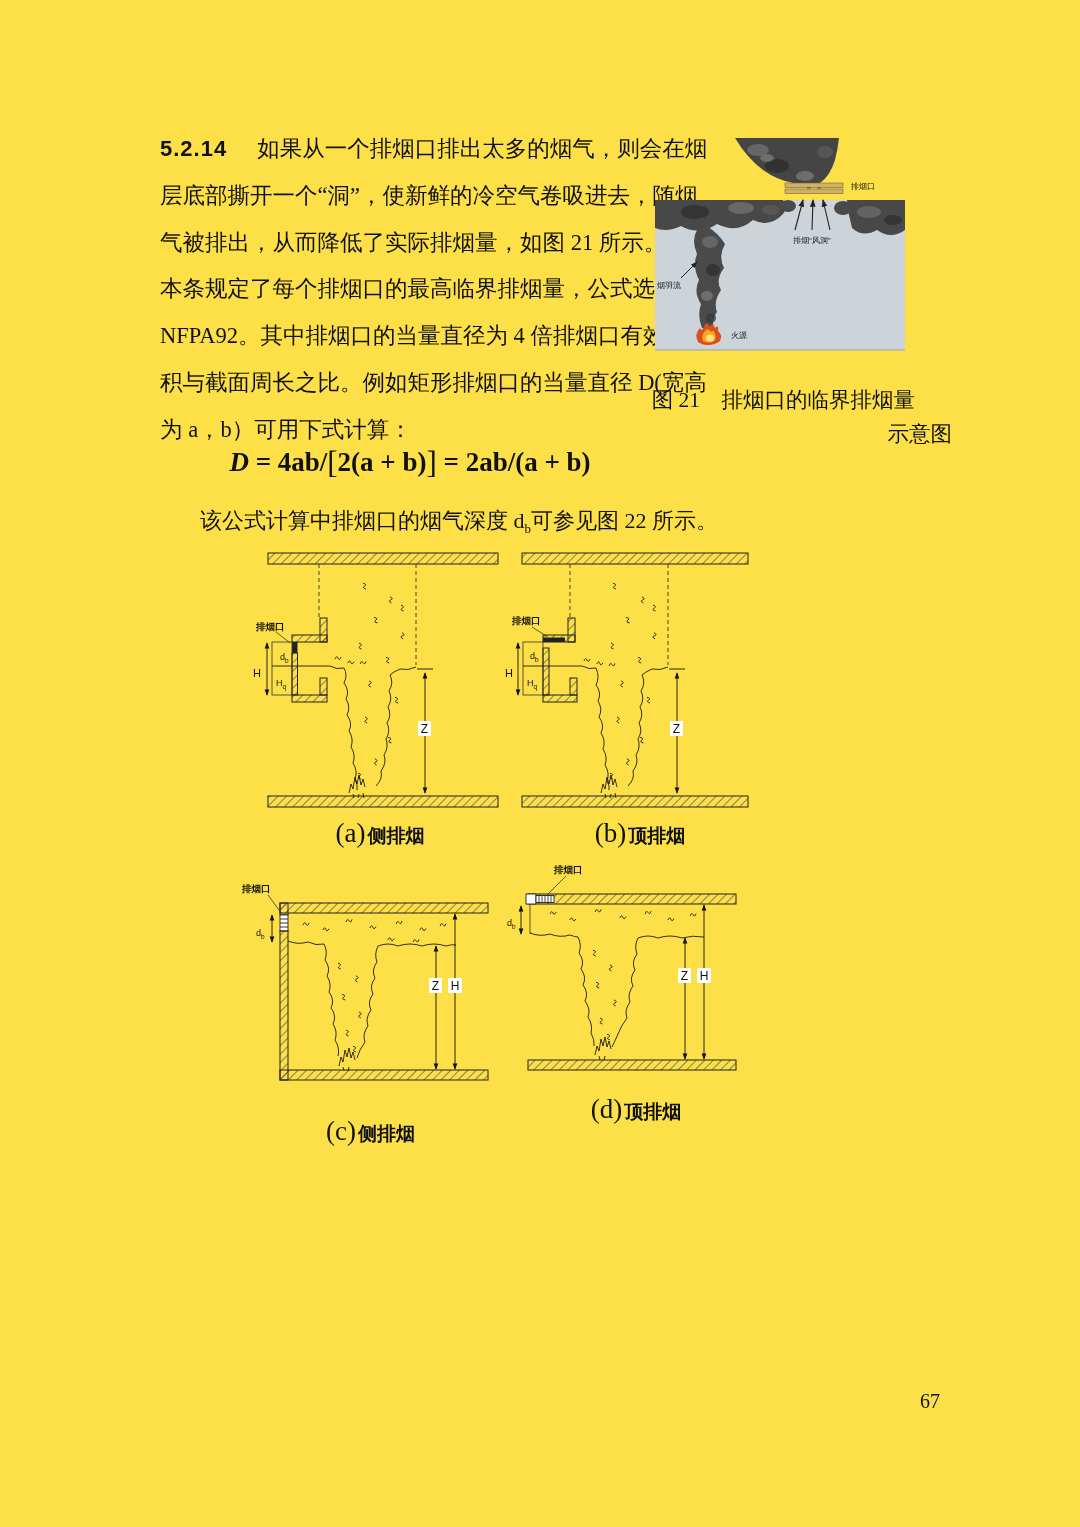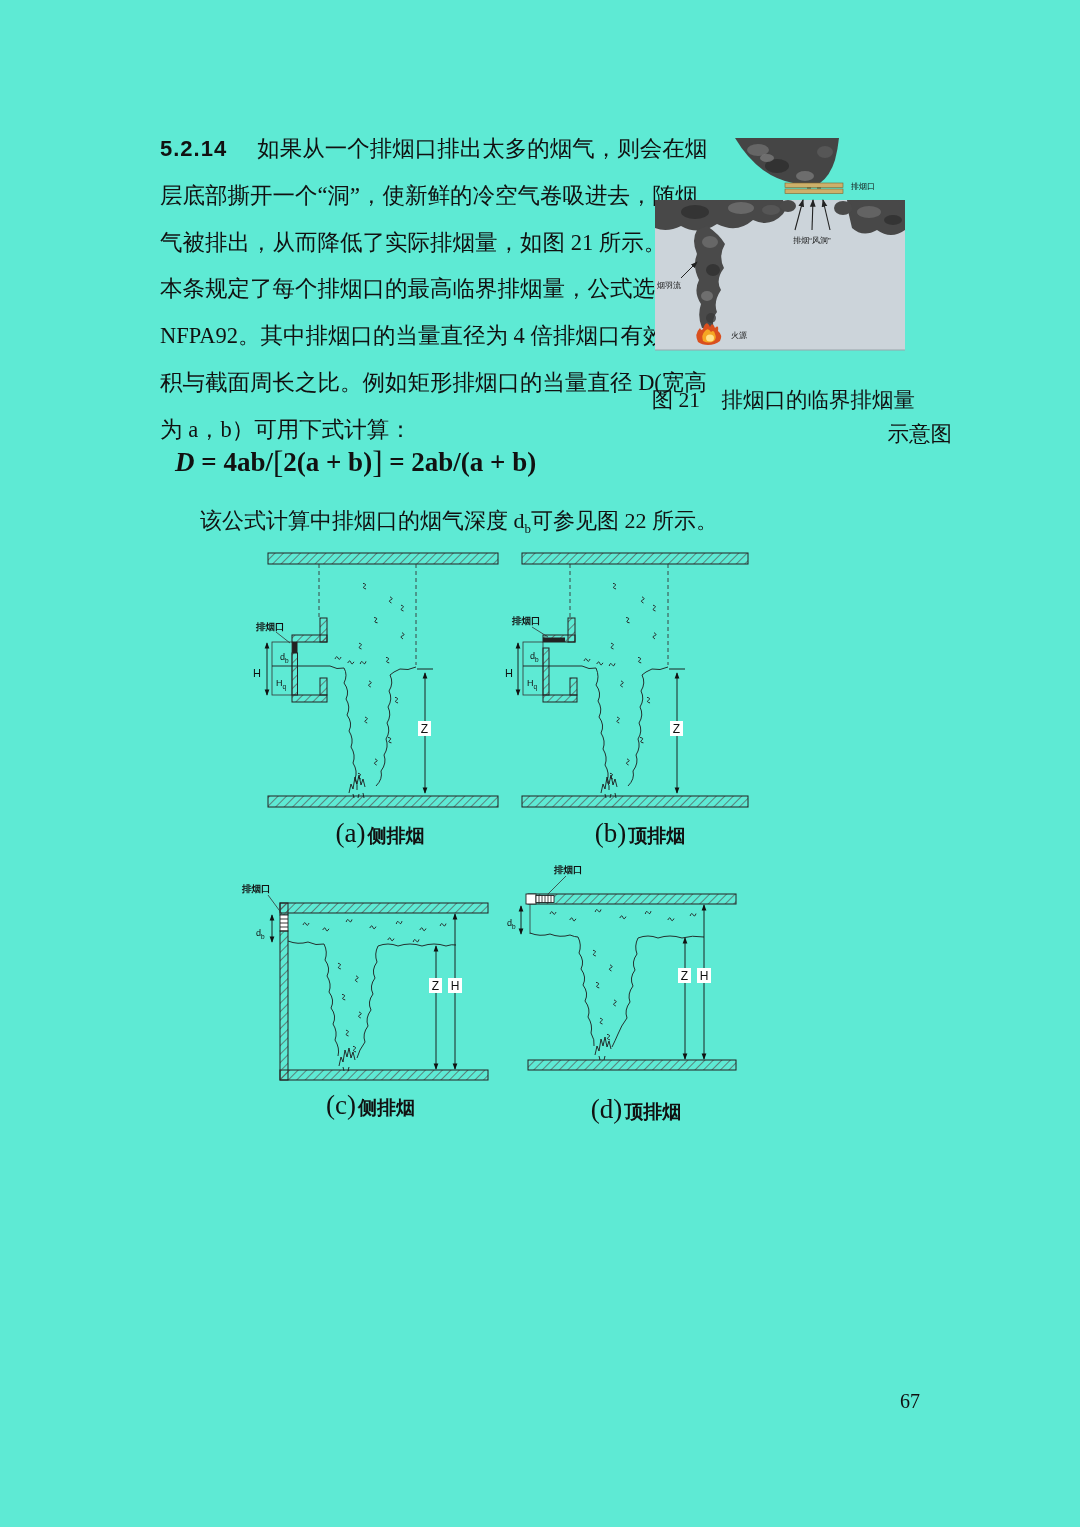--- a/index.html
+++ b/index.html
@@ -1,46 +1,46 @@
 <!DOCTYPE html>
 <html><head>
 <meta charset="utf-8">
 <style>
   html,body{margin:0;padding:0;background:#e8e8e8;}
-  .page{position:relative;width:1080px;height:1527px;margin:0 auto;background:#5eead4;
+  .page{position:relative;width:1080px;height:1527px;margin:0 auto;background:#fde047;
         font-family:"Liberation Serif", serif;color:#111;overflow:hidden;}
   
   .para{position:absolute;left:160px;top:126px;width:483px;font-size:22.5px;}
   .jline{height:46.8px;line-height:46.8px;text-align:justify;text-align-last:justify;
          white-space:nowrap;overflow:visible;}
   .lastline{height:46.8px;line-height:46.8px;text-align:left;}
   .sec-num{font-family:"Liberation Sans", sans-serif;font-weight:bold;font-size:22px;
            margin-right:30px;letter-spacing:1px;}
   
-  .formula{position:absolute;left:175px;top:445px;width:470px;text-align:left;
+  .formula{position:absolute;left:175px;top:445px;width:470px;text-align:center;
            font-size:27px;font-weight:bold;white-space:nowrap;}
   .formula .dvar{font-style:italic;}
   .formula .brk{font-size:31px;font-weight:normal;vertical-align:-2px;}
   
   .note{position:absolute;left:160px;top:504px;width:620px;font-size:22px;
         padding-left:40px;line-height:34px;}
   .note sub{font-size:13px;}
   
   .fig21{position:absolute;left:655px;top:138px;width:250px;height:237px;}
   .figcap{position:absolute;text-align:right;font-size:21.5px;color:#111;}
   .fig21cap1{left:645px;top:385px;width:270px;}
   .fig21cap2{left:682px;top:419px;width:270px;}
   
   .diag{position:absolute;}
   .dcap{position:absolute;text-align:center;font-size:20px;white-space:nowrap;}
   .dcap .tag{font-size:27px;font-family:"Liberation Serif",serif;}
   .dcap .lab{font-family:"Liberation Sans", sans-serif;font-weight:bold;font-size:19px;
              margin-left:2px;}
   .fig22cap{position:absolute;left:290px;top:1133px;width:480px;text-align:center;font-size:21px;}
-  .pagenum{position:absolute;left:880px;top:1390px;width:60px;text-align:center;font-size:20px;}
+  .pagenum{position:absolute;left:880px;top:1390px;width:60px;text-align:right;font-size:20px;}
   
   svg text{font-family:"Liberation Sans", sans-serif;fill:#111;}
   .hatchr{stroke:#222;stroke-width:1;}
   .dash{stroke:#333;stroke-width:0.9;stroke-dasharray:4,3;fill:none;}
   .edge{stroke:#1c1c1c;stroke-width:0.9;fill:none;}
   .dim{stroke:#111;stroke-width:0.9;fill:none;}
   .thin{stroke:#333;stroke-width:0.8;fill:none;}
   .cnlabel{font-weight:bold;font-size:9.5px;}
 </style>
 </head>
@@ -370,18 +370,18 @@
       <line x1="214" y1="55" x2="214" y2="209" class="dim" marker-start="url(#mD)" marker-end="url(#mD)"></line>
       <rect x="207" y="118" width="14" height="15" fill="#fff"></rect>
       <text x="214" y="130" font-size="12" text-anchor="middle">H</text>
     </g>
     <polyline points="76,26 58,44" class="thin"></polyline>
     <text x="64" y="23" class="cnlabel">排烟口</text>
   </svg>
 
   <div class="dcap" style="left:500px;top:818px;width:280px"><span class="tag">(b)</span><span class="lab">顶排烟</span></div>
   <div class="dcap" style="left:240px;top:818px;width:280px"><span class="tag">(a)</span><span class="lab">侧排烟</span></div>
-  <div class="dcap" style="left:228px;top:1090px;width:285px"><span class="tag">(c)</span><span class="lab">侧排烟</span></div>
+  <div class="dcap" style="left:228px;top:1116px;width:285px"><span class="tag">(c)</span><span class="lab">侧排烟</span></div>
   <div class="dcap" style="left:490px;top:1094px;width:292px"><span class="tag">(d)</span><span class="lab">顶排烟</span></div>
 
 
   <div class="pagenum">67</div>
 </div>
 
 </body></html>

